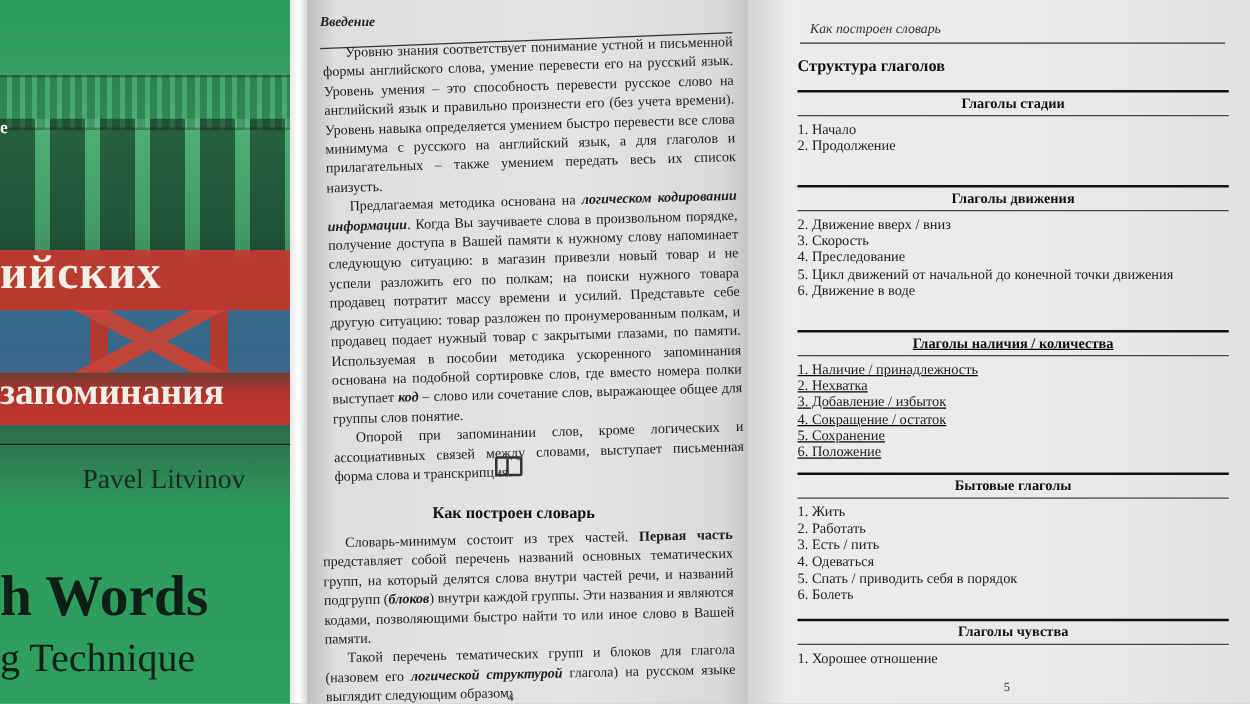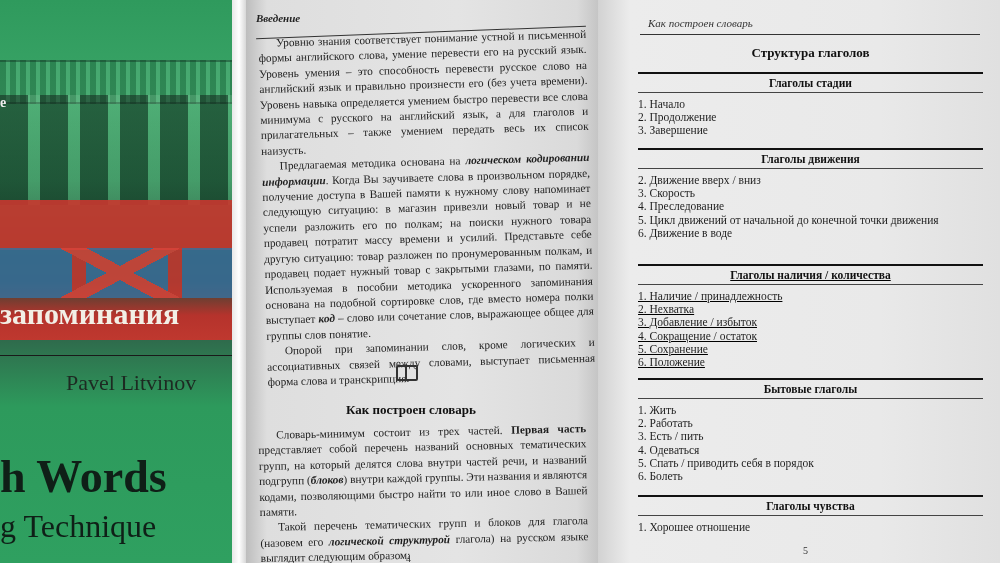--- a/index.html
+++ b/index.html
@@ -83,40 +83,41 @@
     .book-icon::after {
       content:""; position:absolute; left:7px; top:0; width:2px; height:12px; background:#333;
     }
     .section-title {
       position:absolute; left:0; top:402px; width:330px; text-align:center;
       font-weight:bold; font-size:13px; color:#111;
     }
     .page-num { position:absolute; font-size:10px; color:#333; }
 
     .struct-title {
-      position:absolute; left:40px; top:45px; width:345px; text-align:center;
+      position:absolute; left:40px; top:45px; width:345px; 
       font-weight:bold; font-size:13px; color:#111;
     }
     .group { position:absolute; left:40px; width:345px; }
     .group .thick { height:2px; background:#111; }
     .group .gtitle { text-align:center; font-weight:bold; font-size:11.5px; color:#111; padding:3px 0 3px; }
     .group .thin { height:1px; background:#444; }
     .group ol { margin:5px 0 0 0; padding:0 0 0 0; list-style:none; }
     .group li { font-size:11.5px; line-height:13.2px; color:#1e1e1e; white-space:nowrap; }
   </style>
 </head>
 <body>
 
 <div class="cover">
   <div class="cornice"></div>
   <div class="facade"></div>
   <div class="redband"></div>
   <div class="flags"></div>
   <div class="lower-green"></div>
   <span class="cover-text cover-mark">е</span>
+  <span class="cover-text cover-title1">ийских</span>
   <span class="cover-text cover-title2">запоминания</span>
   <div class="cover-rule"></div>
   <span class="cover-author">Pavel Litvinov</span>
   <span class="cover-en1">h Words</span>
   <span class="cover-en2">g Technique</span>
 </div>
 <div class="spine-sheen"></div>
 
 <div class="page-left">
   <div class="running-head rh-left">Введение</div>
@@ -143,21 +144,20 @@
   <div class="rule" style="left:42px; top:34px; width:340px;"></div>
   <div class="struct-title">Структура глаголов</div>
 
   <div class="group" style="top:72px;">
     <div class="thick"></div>
     <div class="gtitle">Глаголы стадии</div>
     <div class="thin"></div>
     <ol>
       <li>1. Начало</li>
       <li>2. Продолжение</li>
-      <li>3. Завершение</li>
     </ol>
   </div>
 
   <div class="group" style="top:148px;">
     <div class="thick"></div>
     <div class="gtitle">Глаголы движения</div>
     <div class="thin"></div>
     <ol>
       <li>2. Движение вверх / вниз</li>
       <li>3. Скорость</li>

